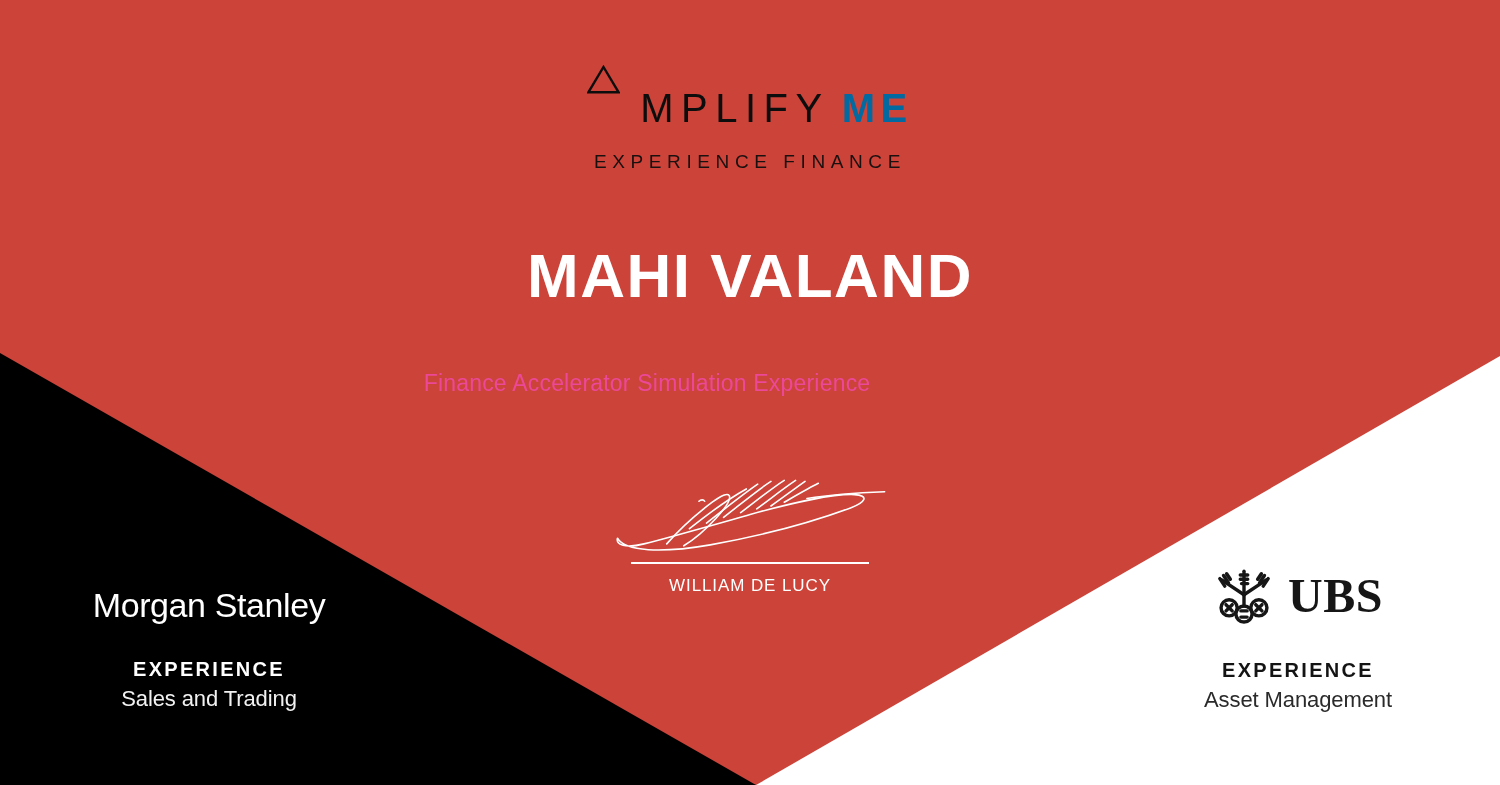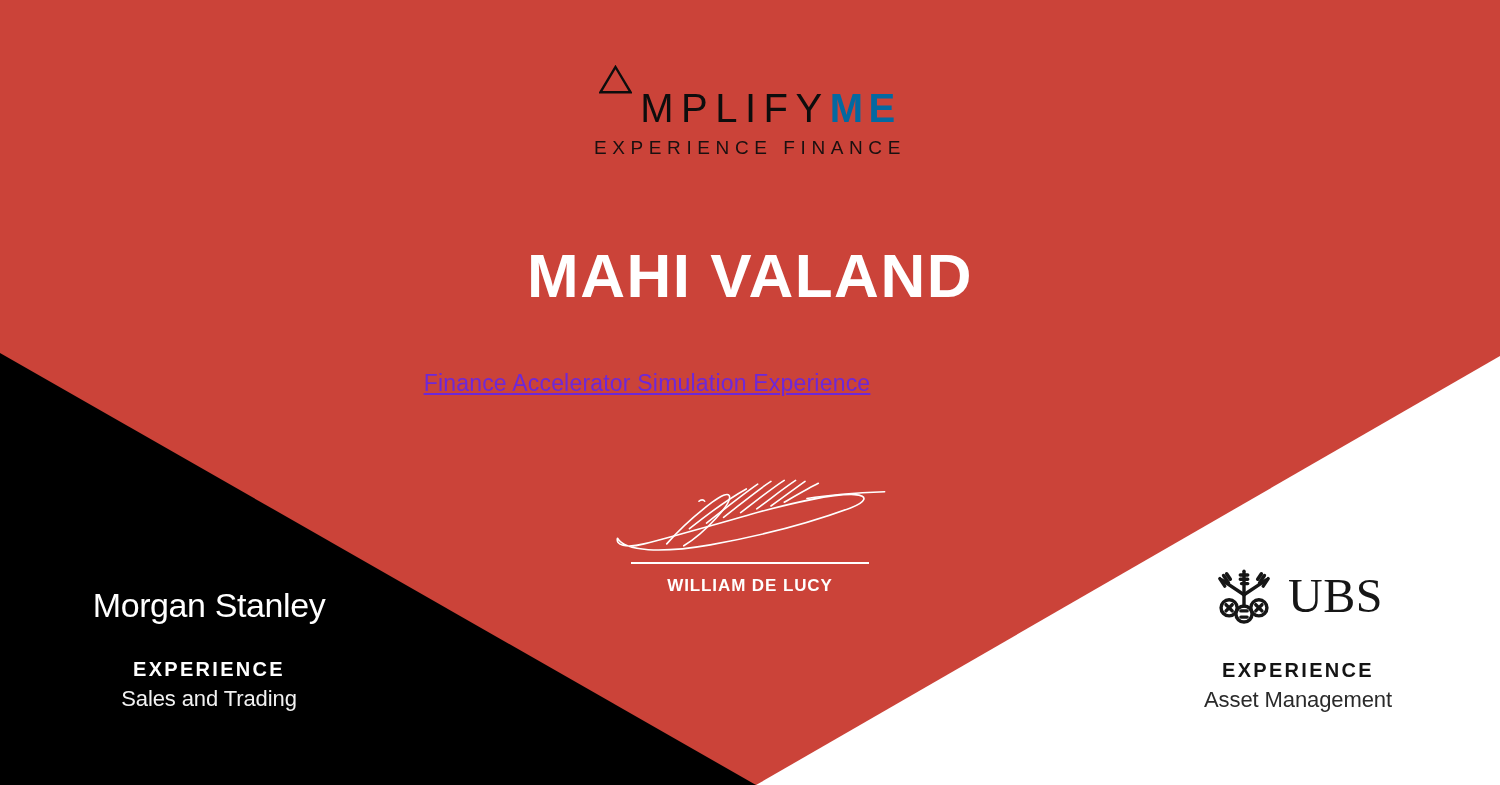--- a/index.html
+++ b/index.html
@@ -31,21 +31,21 @@
     top: 88px;
     left: 0;
     width: 1500px;
     text-align: center;
     color: #0d0d0d;
   }
   .logo-wordmark {
     display: inline-flex;
     align-items: center;
     justify-content: space-between;
-    gap: 0;
+    gap: 12px;
     line-height: 1;
   }
   .logo-tri {
     display: inline-block;
     width: 0;
     height: 0;
     border-left: 16.5px solid transparent;
     border-right: 16.5px solid transparent;
     border-bottom: 29px solid transparent;
     position: relative;
@@ -58,21 +58,21 @@
     letter-spacing: 7.5px;
     color: #0d0d0d;
   }
   .logo-me {
     font-size: 40px;
     font-weight: 700;
     letter-spacing: 5.5px;
     color: #0369a1;
   }
   .logo-tagline {
-    margin-top: 9px;
+    margin-top: 23px;
     font-size: 19px;
     font-weight: 400;
     letter-spacing: 5.6px;
     color: #1a1010;
   }
 
   
   .recipient-name {
     position: absolute;
     top: 243px;
@@ -86,22 +86,21 @@
     line-height: 1.08;
   }
 
   
   .course-meta {
     position: absolute;
     top: 366px;
     left: 0;
     width: 1294px;
     text-align: center;
-    color: #6d28d9;
-    text-decoration: underline;
+    color: #ec4899;
   }
   .course-title {
     font-size: 23px;
     font-weight: 400;
     letter-spacing: 0.2px;
     line-height: 1.55;
   }
   .course-date {
     font-size: 23px;
     font-weight: 400;
@@ -123,21 +122,21 @@
   }
   .signature-rule {
     width: 238px;
     height: 1.5px;
     background: #ffffff;
     margin: 2px auto 0 auto;
   }
   .signatory-name {
     margin-top: 12px;
     font-size: 17px;
-    font-weight: 700;
+    font-weight: 400;
     letter-spacing: 0.9px;
     color: #ffffff;
   }
   .signatory-role {
     margin-top: 4px;
     font-size: 22px;
     font-weight: 400;
     color: #fdf0ee;
   }
 
@@ -161,21 +160,21 @@
 
   .ubs-lockup {
     display: flex;
     align-items: center;
     justify-content: center;
     gap: 13px;
   }
   .ubs-word {
     font-family: "Liberation Serif", serif;
     font-size: 48px;
-    font-weight: 400;
+    font-weight: 700;
     letter-spacing: 0.5px;
     color: #161616;
     line-height: 1;
   }
 
   .partner-experience {
     margin-top: 36px;
     font-size: 20px;
     font-weight: 700;
     letter-spacing: 2.3px;

